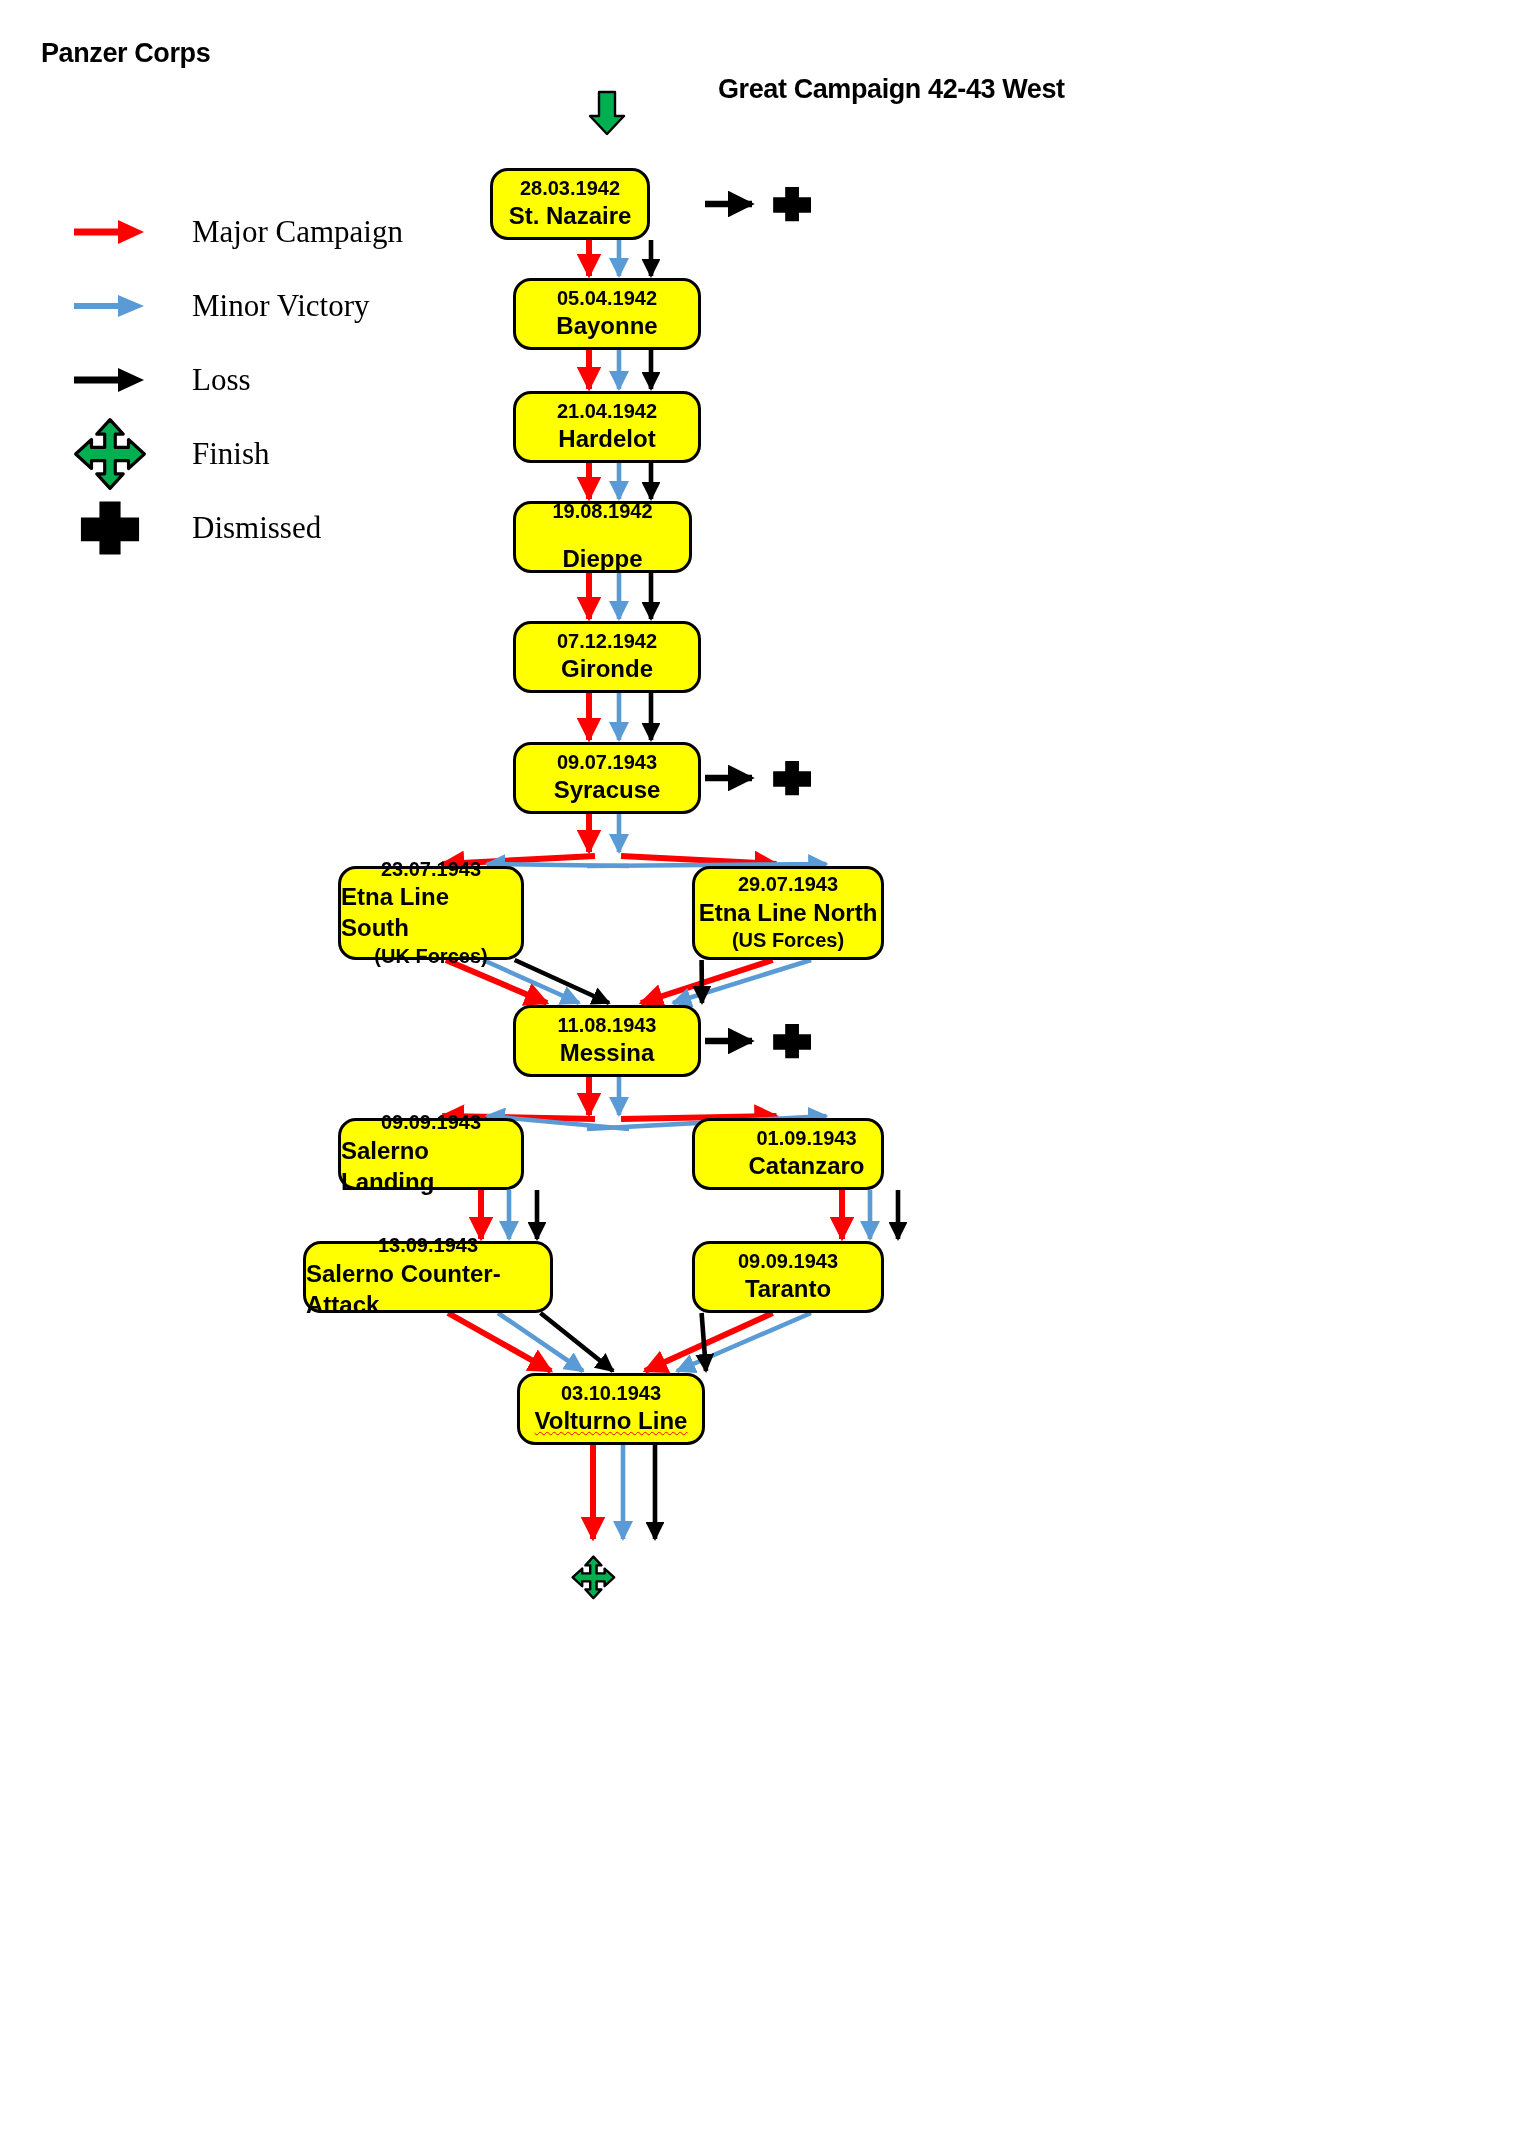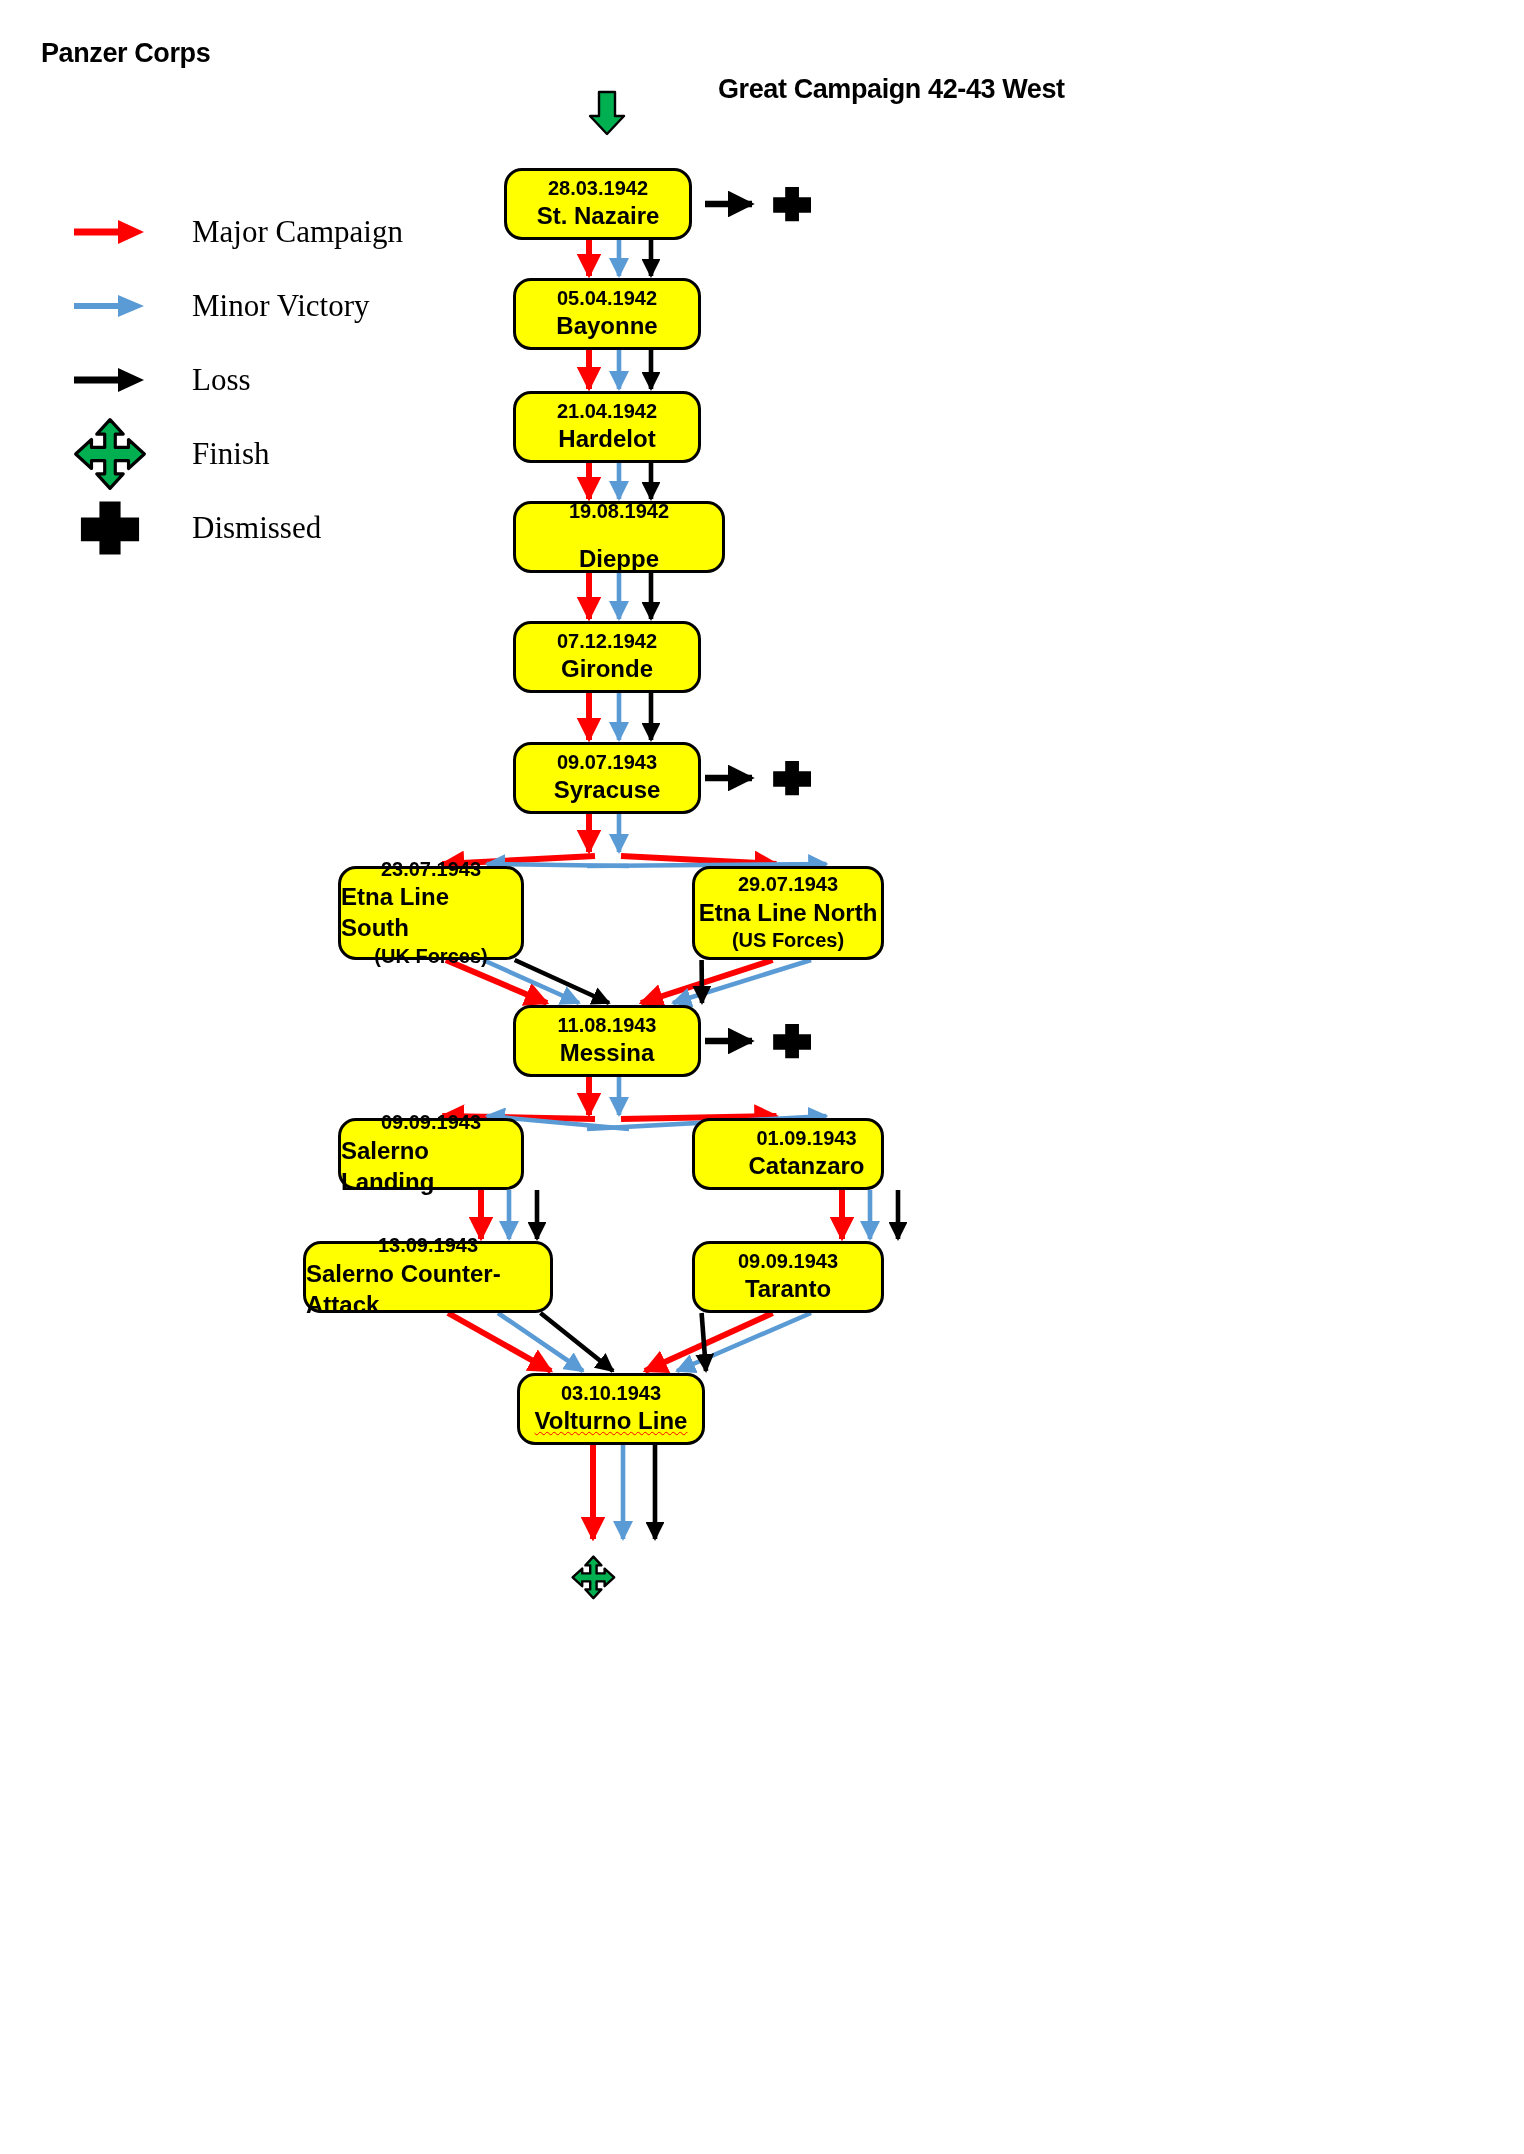--- a/index.html
+++ b/index.html
@@ -235,33 +235,33 @@
         <g transform="translate(768,754) scale(0.86)">
           <polygon points="20,8 36,8 36,20 50,20 50,38 36,38 36,48 20,48 20,38 6,38 6,20 20,20" fill="#000000"></polygon>
         </g>
         <g transform="translate(768,1017) scale(0.86)">
           <polygon points="20,8 36,8 36,20 50,20 50,38 36,38 36,48 20,48 20,38 6,38 6,20 20,20" fill="#000000"></polygon>
         </g>
       </g>
   </svg>
 
   <div id="nodes">
-      <div class="nodebox" style="left: 504px; top: 168px; width: 188px; height: 72px;">
+      <div class="nodebox" style="left: 490px; top: 168px; width: 160px; height: 72px;">
         <div class="d">28.03.1942</div>
         <div class="n">St. Nazaire</div>
       </div>
       <div class="nodebox" style="left: 513px; top: 278px; width: 188px; height: 72px;">
         <div class="d">05.04.1942</div>
         <div class="n">Bayonne</div>
       </div>
       <div class="nodebox" style="left: 513px; top: 391px; width: 188px; height: 72px;">
         <div class="d">21.04.1942</div>
         <div class="n">Hardelot</div>
       </div>
-      <div class="nodebox" style="left: 513px; top: 501px; width: 212px; height: 72px; gap: 19px;">
+      <div class="nodebox" style="left: 513px; top: 501px; width: 179px; height: 72px; gap: 19px;">
         <div class="d">19.08.1942</div>
         <div class="n">Dieppe</div>
       </div>
       <div class="nodebox" style="left: 513px; top: 621px; width: 188px; height: 72px; text-align: center;">
         <div class="d">07.12.1942</div>
         <div class="n">Gironde</div>
       </div>
       <div class="nodebox" style="left: 513px; top: 742px; width: 188px; height: 72px;">
         <div class="d">09.07.1943</div>
         <div class="n">Syracuse</div>

